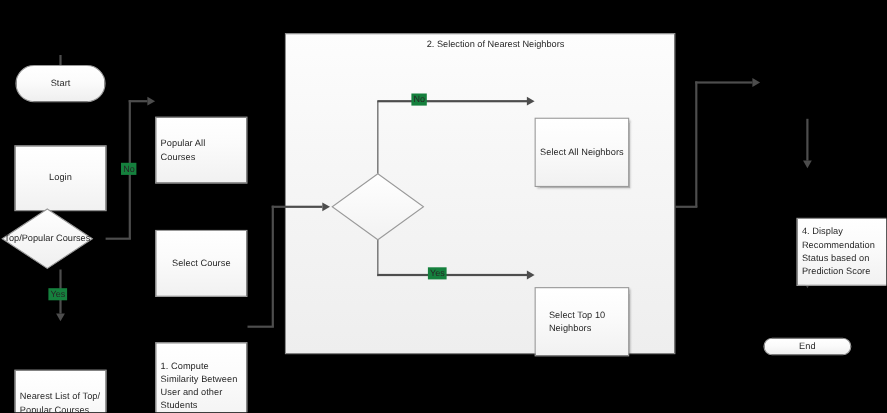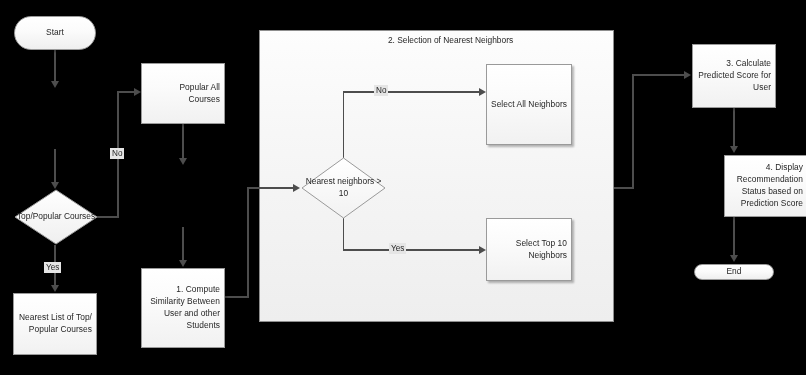--- a/index.html
+++ b/index.html
@@ -8,27 +8,28 @@
     width:806px;height:375px;
     background:#000000;
     overflow:hidden;
     font-family:"Liberation Sans", sans-serif;
   }
   
   .node{
     position:absolute;
     box-sizing:border-box;
     display:flex;align-items:center;justify-content:center;
-    text-align:right;
+    text-align:left;
     color:#262626;
     font-size:8.4px;
     line-height:1.42;
     letter-spacing:0.05px;
     padding:2px 4px;
     z-index:5;
+    margin-top:43px;
   }
   .proc{
     border:1px solid #9a9a9a;
     background:linear-gradient(180deg,#ffffff 0%,#fbfbfb 40%,#f1f1f1 100%);
     box-shadow:2px 2px 2px rgba(0,0,0,0.28);
   }
   .term{
     border:1px solid #9a9a9a;
     background:linear-gradient(180deg,#ffffff 0%,#fbfbfb 45%,#efefef 100%);
     border-radius:17px;
@@ -68,21 +69,21 @@
   }
   
   .ln{position:absolute;background:#4d4d4d;z-index:3;}
   .lnh{height:1.6px;}
   .lnv{width:1.6px;}
   .arrow{position:absolute;width:0;height:0;z-index:4;}
   .arr-down{border-left:4.2px solid transparent;border-right:4.2px solid transparent;border-top:7px solid #4d4d4d;}
   .arr-right{border-top:4.2px solid transparent;border-bottom:4.2px solid transparent;border-left:7px solid #4d4d4d;}
   .edge-label{
     position:absolute;
-    background:#e5e5e5;
+    background:#15803d;
     color:#262626;
     font-size:8.2px;
     line-height:1;
     padding:1.5px 2px;
     z-index:7;
     white-space:nowrap;
   }
 </style>
 </head>
 <body>
@@ -90,25 +91,26 @@
 <div id="canvas">
 
   <div class="container" style="left:259px;top:30px;width:355px;height:292px;"></div>
   <div class="container-title" style="left:259px;top:35px;width:355px;padding-left:14px;">2. Selection of Nearest Neighbors</div>
 
   <div class="node term" style="left:14px;top:16px;width:82px;height:34px;">Start</div>
 
   <div class="ln lnv" style="left:54px;top:50px;height:31px;"></div>
   <div class="arrow arr-down" style="left:50.6px;top:81px;"></div>
 
+  <div class="node proc" style="left:13px;top:89px;width:84px;height:60px;">Login</div>
 
   <div class="ln lnv" style="left:54px;top:149px;height:33px;"></div>
   <div class="arrow arr-down" style="left:50.6px;top:182px;"></div>
 
-  <div class="dec" style="left:14px;top:189px;width:84px;height:56px;">
+  <div class="dec" style="left:1px;top:189px;width:84px;height:56px;">
     <svg class="shape" viewBox="0 0 84 56" preserveAspectRatio="none">
       <defs>
         <linearGradient id="gdec1" x1="0" y1="0" x2="0" y2="1">
           <stop offset="0%" stop-color="#ffffff"></stop>
             <stop offset="100%" stop-color="#efefef"></stop>
         </linearGradient>
       </defs>
       <polygon points="42,1 83,28 42,55 1,28" fill="url(#gdec1)" stroke="#9a9a9a" stroke-width="1"></polygon>
     </svg>
     <span class="lbl">Top/Popular Courses</span>
@@ -124,20 +126,21 @@
   <div class="ln lnv" style="left:117.4px;top:91px;height:126px;"></div>
   <div class="ln lnh" style="left:117.4px;top:91px;width:17px;"></div>
   <div class="arrow arr-right" style="left:134px;top:88.4px;"></div>
   <div class="edge-label" style="left:110px;top:148px;">No</div>
 
   <div class="node proc" style="left:141px;top:63px;width:84px;height:61px;">Popular All Courses</div>
 
   <div class="ln lnv" style="left:182px;top:124px;height:34px;"></div>
   <div class="arrow arr-down" style="left:178.6px;top:158px;"></div>
 
+  <div class="node proc" style="left:141px;top:166px;width:84px;height:61px;">Select Course</div>
 
   <div class="ln lnv" style="left:182px;top:227px;height:33px;"></div>
   <div class="arrow arr-down" style="left:178.6px;top:260px;"></div>
 
   <div class="node proc" style="left:141px;top:268px;width:84px;height:80px;">1. Compute Similarity Between User and other Students</div>
 
   <div class="ln lnh" style="left:225px;top:296.2px;width:24px;"></div>
   <div class="ln lnv" style="left:247.4px;top:187px;height:110px;"></div>
   <div class="ln lnh" style="left:247.4px;top:187px;width:46px;"></div>
   <div class="arrow arr-right" style="left:293px;top:184.4px;"></div>
@@ -145,43 +148,41 @@
   <div class="dec" style="left:301px;top:157px;width:85px;height:62px;">
     <svg class="shape" viewBox="0 0 85 62" preserveAspectRatio="none">
       <defs>
         <linearGradient id="gdec2" x1="0" y1="0" x2="0" y2="1">
           <stop offset="0%" stop-color="#ffffff"></stop>
             <stop offset="100%" stop-color="#f2f2f2"></stop>
         </linearGradient>
       </defs>
       <polygon points="42.5,1 84,31 42.5,61 1,31" fill="url(#gdec2)" stroke="#9a9a9a" stroke-width="1"></polygon>
     </svg>
-    <span class="lbl">Nearest neighbors &gt; 10</span>
   </div>
 
   <div class="ln lnv" style="left:342.6px;top:92px;height:66px;"></div>
   <div class="ln lnh" style="left:342.6px;top:91.2px;width:138px;"></div>
   <div class="arrow arr-right" style="left:479px;top:88.4px;"></div>
   <div class="edge-label" style="left:374px;top:85px;">No</div>
 
   <div class="ln lnv" style="left:342.6px;top:218px;height:33px;"></div>
   <div class="ln lnh" style="left:342.6px;top:249.2px;width:138px;"></div>
   <div class="arrow arr-right" style="left:479px;top:246.4px;"></div>
   <div class="edge-label" style="left:389px;top:243px;">Yes</div>
 
-  <div class="node proc" style="left:486px;top:64px;width:86px;height:81px;">Select All Neighbors</div>
+  <div class="node proc" style="left:486px;top:64px;width:86px;height:63px;">Select All Neighbors</div>
 
   <div class="node proc" style="left:486px;top:218px;width:86px;height:63px;padding-left:12px;">Select Top 10 Neighbors</div>
 
   <div class="ln lnh" style="left:614px;top:187px;width:20px;"></div>
   <div class="ln lnv" style="left:632.4px;top:74px;height:114px;"></div>
   <div class="ln lnh" style="left:632.4px;top:74px;width:52px;"></div>
   <div class="arrow arr-right" style="left:684px;top:71.4px;"></div>
 
-  <div class="node proc" style="left:692px;top:44px;width:84px;height:64px;">3. Calculate Predicted Score for User</div>
 
   <div class="ln lnv" style="left:733px;top:108px;height:38px;"></div>
   <div class="arrow arr-down" style="left:729.6px;top:146px;"></div>
 
   <div class="node proc" style="left:724px;top:155px;width:84px;height:62px;">4. Display Recommendation Status based on Prediction Score</div>
 
   <div class="ln lnv" style="left:733px;top:217px;height:38px;"></div>
   <div class="arrow arr-down" style="left:729.6px;top:255px;"></div>
 
   <div class="node term" style="left:694px;top:264px;width:80px;height:16px;">End</div>

